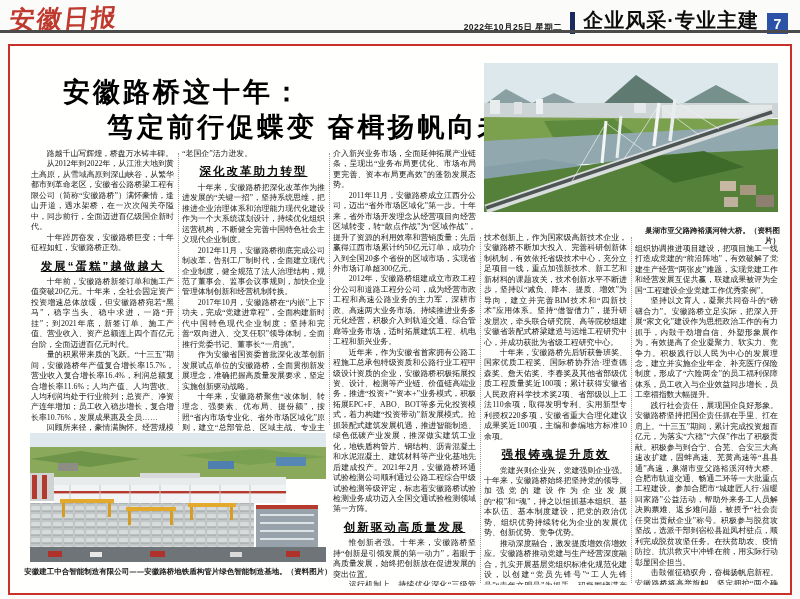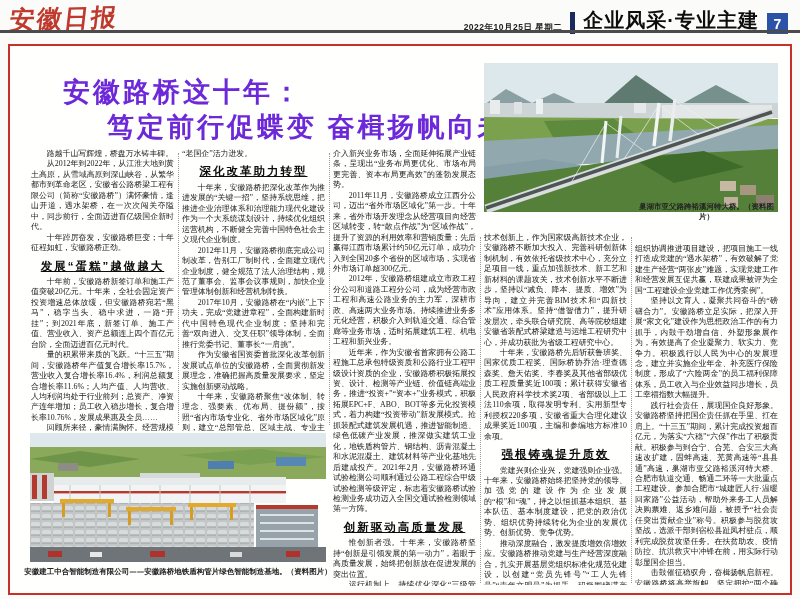--- a/index.html
+++ b/index.html
@@ -17,21 +17,21 @@
   .masthead-right{position:absolute;right:12px;top:7px;display:flex;align-items:flex-end;gap:8px;}
   .mh-date{font-family:"Liberation Sans",sans-serif;font-size:8.5px;font-weight:bold;color:#222;letter-spacing:.5px;}
   .mh-bar{width:5px;height:22px;background:#1a2a5e;}
   .mh-section{font-family:"Liberation Sans",sans-serif;font-size:20px;font-weight:900;color:#0d0d0d;letter-spacing:1px;}
   .mh-badge{width:21px;height:21px;background:#2b52a6;color:#fff;display:flex;align-items:center;justify-content:center;
     font-family:"Liberation Sans",sans-serif;font-size:14px;font-weight:bold;}
   .masthead-rule{position:absolute;left:0;top:30px;width:800px;height:3px;background:#4b4b4b;}
   
   .ad-frame{position:absolute;left:8px;top:44px;width:780px;height:547px;border:2px solid #c9302a;background:#fffffe;}
   
-  .headline{position:absolute;font-family:"Liberation Sans",sans-serif;font-weight:bold;color:#6d28d9;
+  .headline{position:absolute;font-family:"Liberation Sans",sans-serif;font-weight:bold;color:#000000;
     font-size:27px;letter-spacing:3px;white-space:nowrap;}
   #hl1{left:63px;top:74px;}
   #hl2{left:107px;top:109px;}
   
   .col{position:absolute;width:143px;font-size:7.9px;line-height:10.45px;text-align:justify;
     color:#181818;overflow:hidden;}
   .col p{margin:0;text-indent:2em;}
   .col p.cont{text-indent:0;}
   .subhead{display:block;text-align:center;text-indent:0;font-family:"Liberation Sans",sans-serif;
     font-weight:bold;font-size:11.5px;letter-spacing:2px;color:#0c0c0c;margin:7px 0 6px;text-decoration:underline;}
@@ -44,21 +44,21 @@
   #sep1{left:178px;top:153px;height:272px;}
   #sep2{left:329px;top:153px;height:272px;}
   #sep3{left:480px;top:237px;height:346px;}
   #sep4{left:631px;top:237px;height:346px;}
   
   .photo{position:absolute;display:block;}
   #bridge-photo{left:484px;top:63px;}
   #factory-photo{left:30px;top:433px;}
   .caption{position:absolute;font-size:7.5px;font-weight:bold;color:#222;text-align:center;
     font-family:"DejaVu Serif",serif;line-height:10px;}
-  #bridge-caption{left:633px;top:202px;width:147px;}
+  #bridge-caption{left:633px;top:226px;width:147px;text-align:right;}
   #factory-caption{left:20px;top:567px;width:316px;}
 </style>
 </head>
 <body>
 
 <div class="masthead-logo">安徽日报</div>
 <div class="masthead-right">
   <span class="mh-date">2022年10月25日 星期二</span>
   <span class="mh-bar"></span>
   <span class="mh-section">企业风采·专业主建</span>
@@ -211,18 +211,18 @@
 
 <div class="col" id="col4">
   <p class="cont">技术创新上，作为国家级高新技术企业，安徽路桥不断加大投入、完善科研创新体制机制，有效依托省级技术中心，充分立足项目一线，重点加强新技术、新工艺和新材料的课题攻关，技术创新水平不断进步，坚持以“减负、降本、提质、增效”为导向，建立并完善BIM技术和“四新技术”应用体系。坚持“借智借力”，提升研发层次，牵头联合研究院、高等院校组建安徽省装配式桥梁建造与运维工程研究中心，并成功获批为省级工程研究中心。</p>
   <p>十年来，安徽路桥先后斩获鲁班奖、国家优质工程奖、国际桥协乔治·理查德森奖、詹天佑奖、李春奖及其他省部级优质工程质量奖近100项；累计获得安徽省人民政府科学技术奖2项、省部级以上工法110余项，取得发明专利、实用新型专利授权220多项，安徽省重大合理化建议成果奖近100项，主编和参编地方标准10余项。</p>
   <span class="subhead">强根铸魂提升质效</span>
   <p>党建兴则企业兴，党建强则企业强。十年来，安徽路桥始终把坚持党的领导、加强党的建设作为企业发展的“根”和“魂”，持之以恒抓基本组织、基本队伍、基本制度建设，把党的政治优势、组织优势持续转化为企业的发展优势、创新优势、竞争优势。</p>
   <p>推动深度融合，激发提质增效倍增效应。安徽路桥推动党建与生产经营深度融合，扎实开展基层党组织标准化规范化建设，以创建“党员先锋号”“工人先锋号”“青年文明号”为抓手，积极围绕满产超产、劳动竞赛、疫情防控、抗洪救灾等重点工作和项目生产中的难点、堵点发力。开展国有企业与非公企业党建联建工作，通过推行“组织互促、企业互补、职工互动、发展互享”的工作模式，国企、民企党</p>
 </div>
 
 <div class="col" id="col5">
-  <p class="cont">组织协调推进项目建设，把项目施工一线打造成党建的“遇水架桥”，有效破解了党建生产经营“两张皮”难题，实现党建工作和经营发展互促共赢，联建成果被评为全国“工程建设企业党建工作优秀案例”。</p>
+  <p class="cont">组织协调推进项目建设，把项目施工一线打造成党建的“前沿阵地”，有效破解了党建生产经营“两张皮”难题，实现党建工作和经营发展互促共赢，联建成果被评为全国“工程建设企业党建工作优秀案例”。</p>
   <p>坚持以文育人，凝聚共同奋斗的“磅礴合力”。安徽路桥立足实际，把深入开展“家文化”建设作为思想政治工作的有力抓手，内鼓干劲增自信、外塑形象展作为，有效提高了企业凝聚力、软实力、竞争力。积极践行以人民为中心的发展理念，建立并实施企业年金、补充医疗保险制度，形成了“六险两金”的员工福利保障体系，员工收入与企业效益同步增长，员工幸福指数大幅提升。</p>
   <p>践行社会责任，展现国企良好形象。安徽路桥坚持把国企责任抓在手里、扛在肩上。“十三五”期间，累计完成投资超百亿元，为落实“六稳”“六保”作出了积极贡献。积极参与到合宁、合芜、合安三大高速改扩建，固蚌高速、芜黄高速等“县县通”高速，巢湖市亚父路裕溪河特大桥、合肥市轨道交通、畅通二环等一大批重点工程建设。参加合肥市“城建匠人行·温暖回家路”公益活动，帮助外来务工人员解决购票难、返乡难问题，被授予“社会责任突出贡献企业”称号。积极参与脱贫攻坚战，选派干部到宿松县趾凤村驻点，顺利完成脱贫攻坚任务。在扶贫助农、疫情防控、抗洪救灾中冲锋在前，用实际行动彰显国企担当。</p>
   <p>击鼓催征稳驭舟，奋楫扬帆启新程。安徽路桥将高举旗帜，坚定拥护“两个确立”、坚决做到“两个维护”，聚焦美好安徽路桥建设，坚定不移做强做优做大，以“闯”的精神开新局、以“创”的劲头育新机、以“干”的作风建新功，为现代化美好安徽建设贡献更多力量。</p>
 
 </div>
 
 </body></html>

